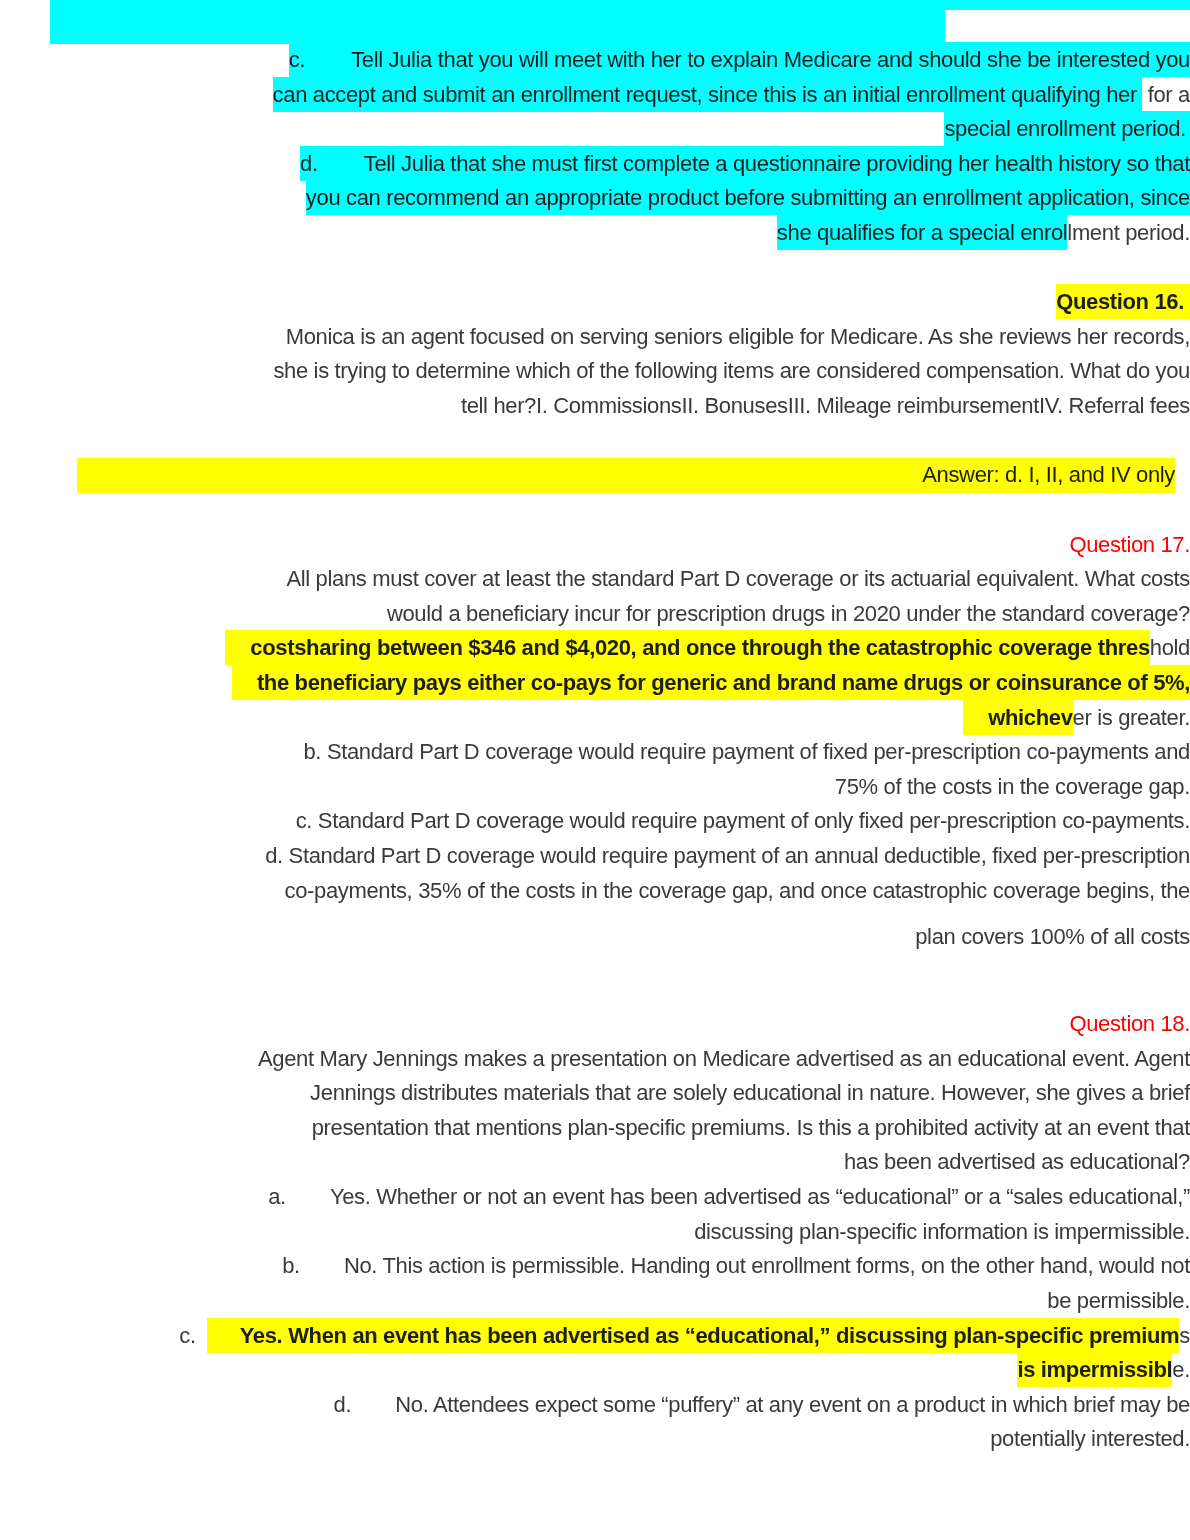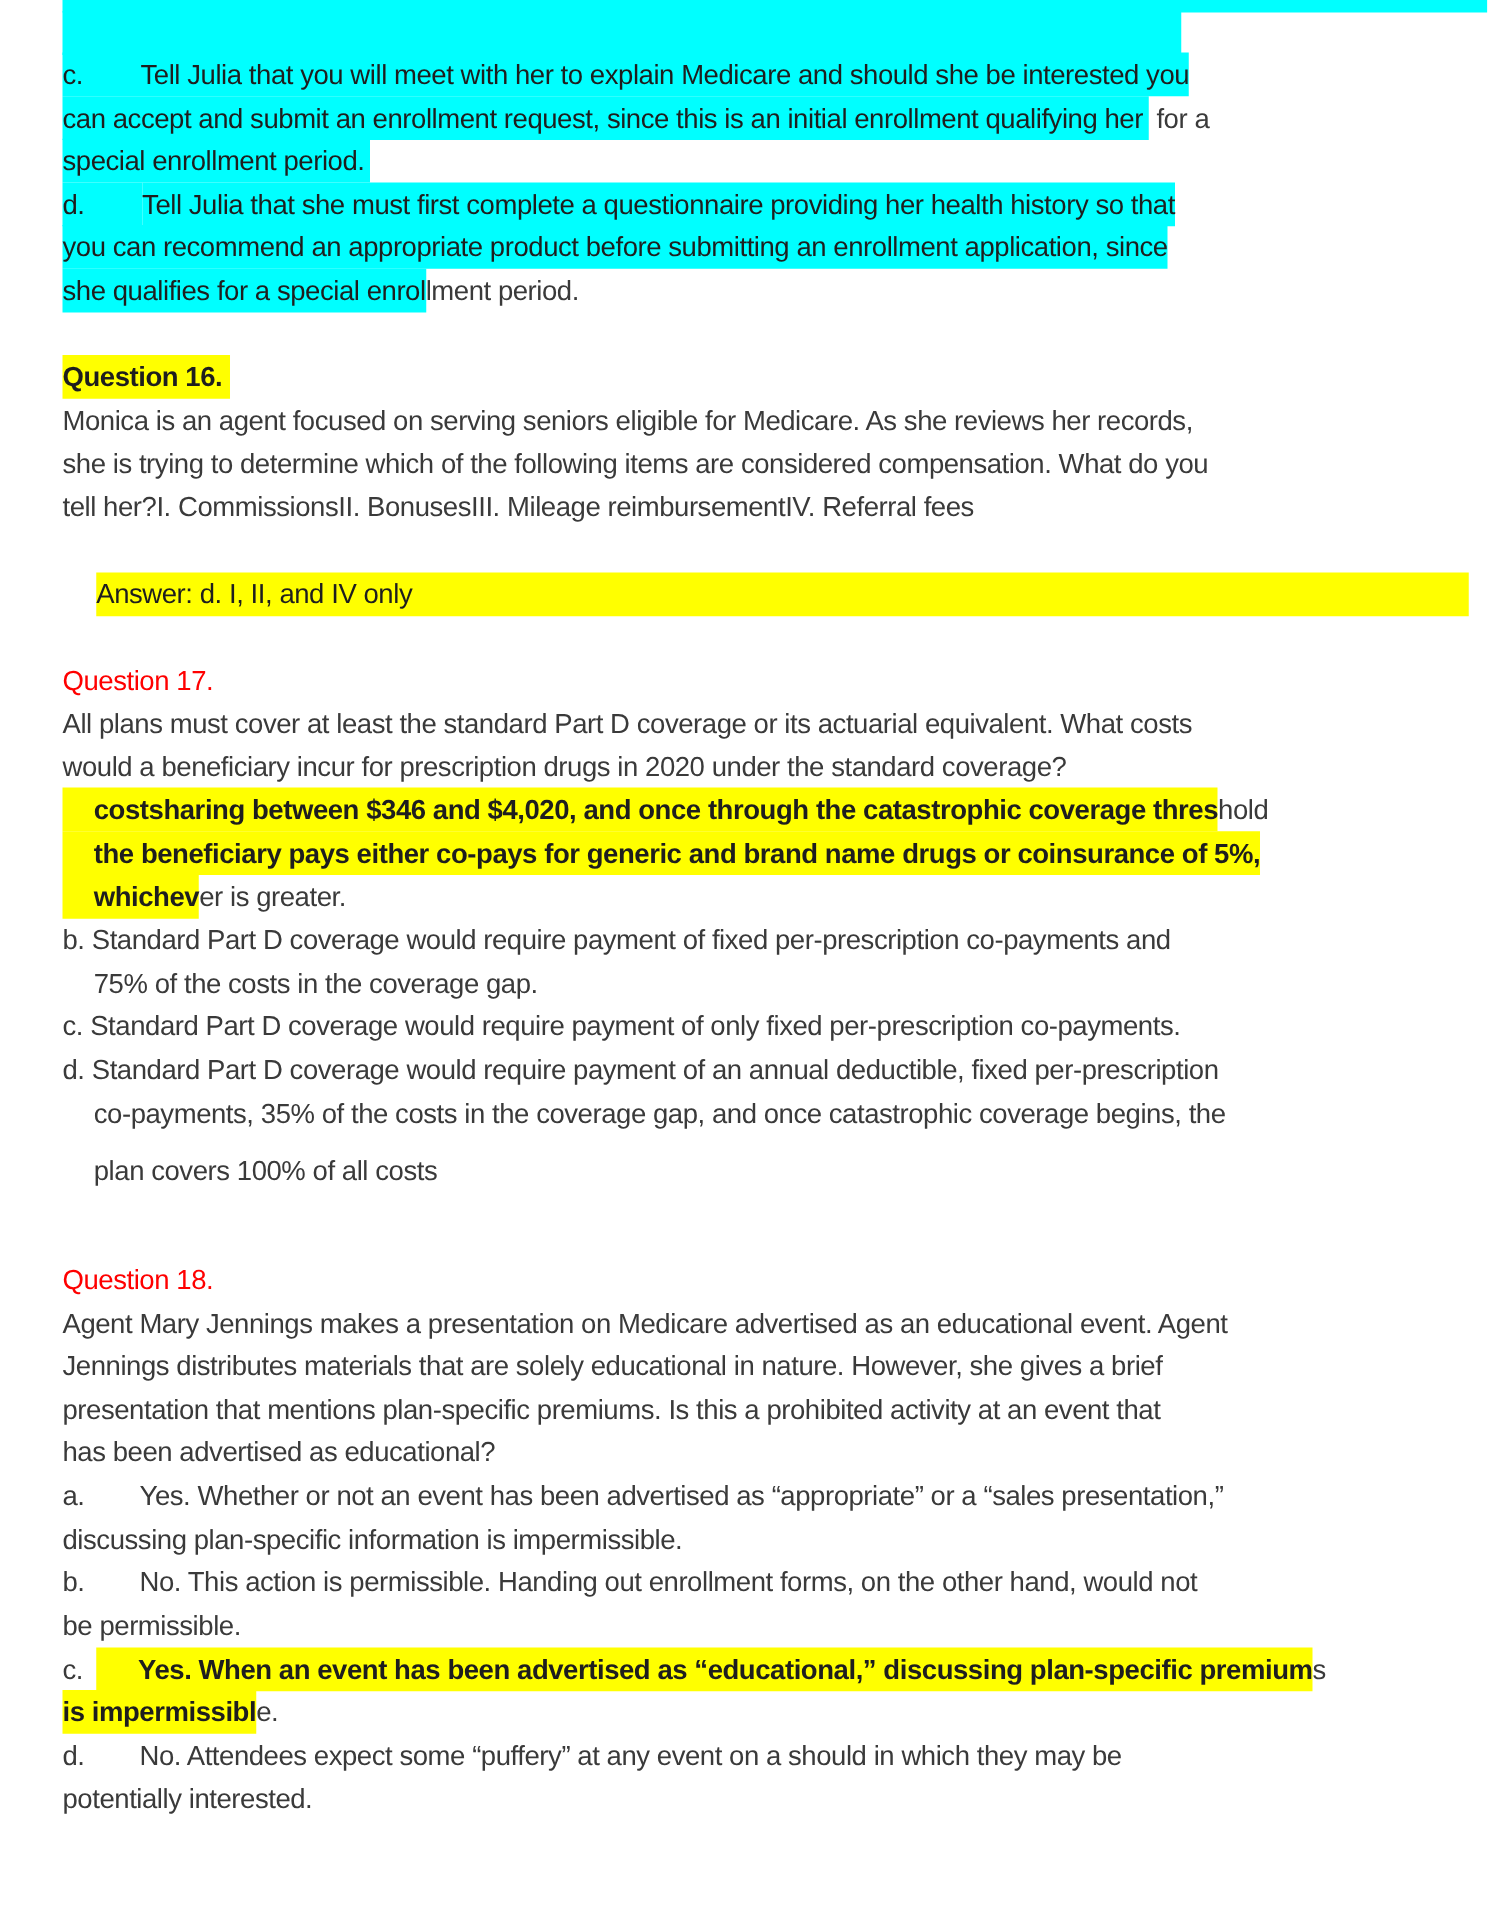--- a/index.html
+++ b/index.html
@@ -13,20 +13,21 @@
     font-family:"Liberation Sans", sans-serif;
     font-size:22px;
     letter-spacing:-0.35px;
     color:var(--body-text,#3a3a3a);
   }
   .strip{position:absolute;background:var(--hl-c,#00ffff);}
   .line{
     white-space:nowrap;
     line-height:34.62px;
     height:34.62px;
+    text-align:right;
   }
   .line.blank{height:34.62px;}
   .hl-c{background:var(--hl-c,#00ffff);color:var(--hl-text,#1e1e1e);padding-top:5px;padding-bottom:5px;}
   .hl-y{background:var(--hl-y,#ffff00);color:var(--hl-text,#1e1e1e);padding-top:5px;padding-bottom:5px;font-weight:bold;}
   .bar-y{background:var(--hl-y,#ffff00);color:var(--hl-text,#1e1e1e);margin-left:27px;}
   .red{color:var(--heading-red,#ff0000);}
 </style>
 </head>
 <body>
 
@@ -62,22 +63,22 @@
       <div class="line"><span>d. Standard Part D coverage would require payment of an annual deductible, fixed per-prescription</span></div>
       <div class="line" style="padding-left: 25px;"><span>co-payments, 35% of the costs in the coverage gap, and once catastrophic coverage begins, the</span></div>
       <div class="line" style="padding-left: 25px; margin-top: 12px;"><span>plan covers 100% of all costs</span></div>
       <div class="line blank"></div>
       <div class="line blank" style="height: 17.6px;"></div>
       <div class="line red"><span>Question 18.</span></div>
       <div class="line"><span>Agent Mary Jennings makes a presentation on Medicare advertised as an educational event. Agent</span></div>
       <div class="line"><span>Jennings distributes materials that are solely educational in nature. However, she gives a brief</span></div>
       <div class="line"><span>presentation that mentions plan-specific premiums. Is this a prohibited activity at an event that</span></div>
       <div class="line"><span>has been advertised as educational?</span></div>
-      <div class="line"><span style="padding-right: 44px;">a.</span><span>Yes. Whether or not an event has been advertised as “appropriate” or a “sales presentation,”</span></div>
+      <div class="line"><span style="padding-right: 44px;">a.</span><span>Yes. Whether or not an event has been advertised as “educational” or a “sales educational,”</span></div>
       <div class="line"><span>discussing plan-specific information is impermissible.</span></div>
       <div class="line"><span style="padding-right: 44px;">b.</span><span>No. This action is permissible. Handing out enrollment forms, on the other hand, would not</span></div>
       <div class="line"><span>be permissible.</span></div>
       <div class="line"><span style="padding-right: 11px;">c.</span><span class="hl-y" style="padding-left: 33px;">Yes. When an event has been advertised as “educational,” discussing plan-specific premium</span><span>s</span></div>
       <div class="line"><span class="hl-y">is impermissibl</span><span>e.</span></div>
-      <div class="line"><span style="padding-right: 44px;">d.</span><span>No. Attendees expect some “puffery” at any event on a should in which they may be</span></div>
+      <div class="line"><span style="padding-right: 44px;">d.</span><span>No. Attendees expect some “puffery” at any event on a product in which brief may be</span></div>
       <div class="line"><span>potentially interested.</span></div>
     </div>
 </div>
 
 </body></html>

